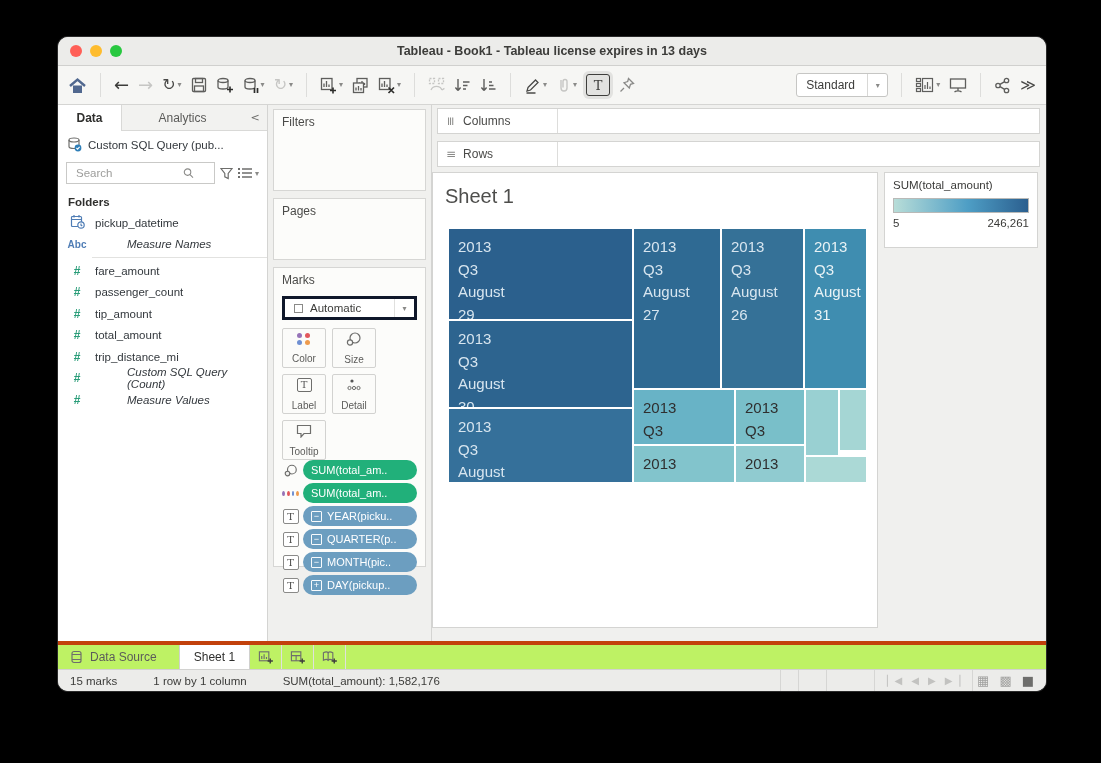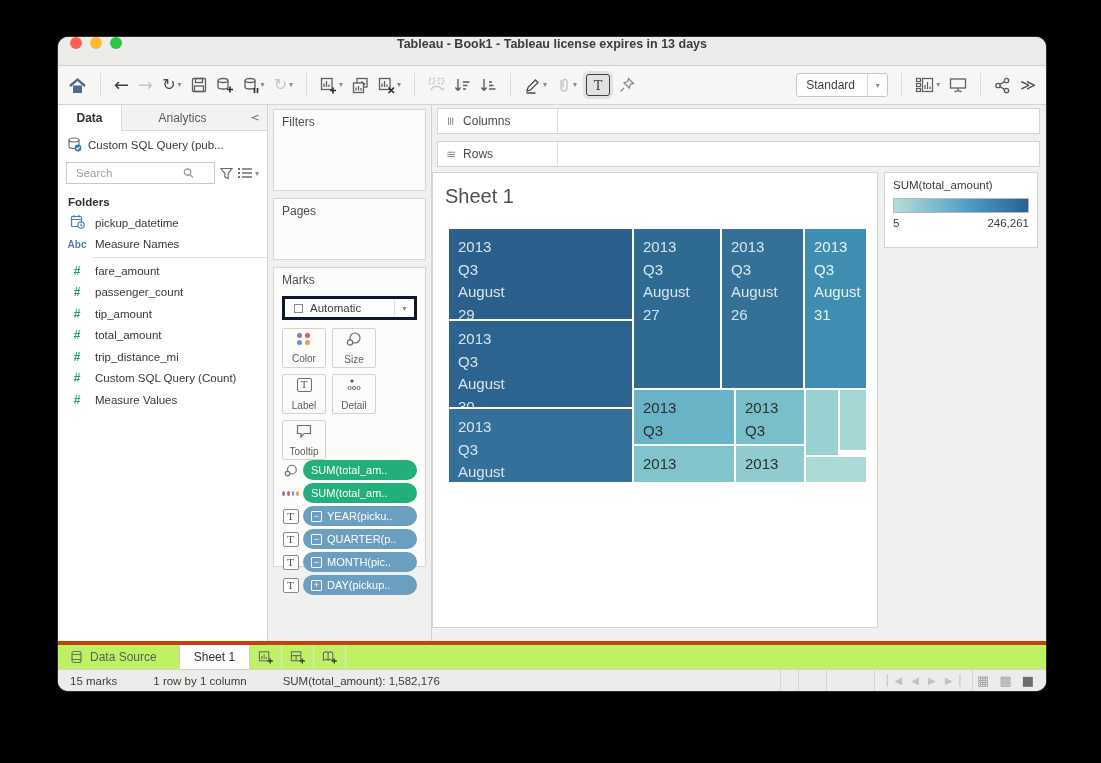--- a/index.html
+++ b/index.html
@@ -1,20 +1,20 @@
 <!DOCTYPE html>
 <html><head>
 <meta charset="utf-8">
 <style>
   html,body{margin:0;padding:0;background:#000;}
   *{box-sizing:border-box;}
   .stage{position:relative;width:1101px;height:763px;background:#000;font-family:"Liberation Sans",sans-serif;color:#3a3a38;overflow:hidden;}
   .window{position:absolute;left:58px;top:37px;width:988px;height:654px;background:#f4f4f2;border-radius:10px;overflow:hidden;display:flex;flex-direction:column;box-shadow:0 0 0 1px #2a2a2a;}
   
-  .titlebar{height:29px;background:#ececea;border-bottom:1px solid #d0d0ce;display:flex;position:relative;flex:0 0 auto;}
+  .titlebar{height:29px;background:#ececea;border-bottom:1px solid #d0d0ce;display:flex;align-items:center;position:relative;flex:0 0 auto;}
   .lights{display:flex;gap:8px;margin-left:12px;}
   .light{width:12px;height:12px;border-radius:50%;}
   .title-text{position:absolute;left:0;right:0;text-align:center;font-size:12.5px;font-weight:bold;color:#3c3c3a;}
   
   .toolbar{height:39px;background:#f6f6f4;border-bottom:1px solid #d5d5d3;display:flex;align-items:center;padding:0 10px;gap:9px;flex:0 0 auto;}
   .tbtn{display:flex;align-items:center;gap:2px;color:#5e5e5c;font-size:16px;line-height:1;}
   .tbtn svg{display:block;}
   .glyph{font-family:"DejaVu Sans",sans-serif;}
   .caret{font-size:8px;color:#8a8a88;font-family:"DejaVu Sans",sans-serif;}
   .tsep{width:1px;height:24px;background:#dddddb;margin:0 4px;}
@@ -36,21 +36,21 @@
   .search-row{display:flex;align-items:center;padding:4px 8px 6px 8px;gap:5px;}
   .search-box{flex:1;height:22px;border:1px solid #c9c9c7;background:#fff;display:flex;align-items:center;padding:0 20px 0 7px;}
   .search-box input{border:none;outline:none;width:100%;font-size:11.5px;font-family:"Liberation Sans",sans-serif;color:#3a3a38;background:transparent;}
   .search-box input::placeholder{color:#9d9d9b;}
   .folders-label{font-size:11.5px;font-weight:bold;padding:6px 10px 4px 10px;color:#2f2f2d;}
   .field-row{height:21.5px;display:flex;align-items:center;font-size:11.5px;color:#33383d;padding-left:8px;gap:7px;}
   .field-row .ficon{width:22px;text-align:center;flex:0 0 auto;font-weight:bold;}
   .ficon.hash{color:#2a9d79;font-size:12px;}
   .ficon.abc{color:#4f7db5;font-size:10px;font-weight:bold;}
   .field-divider{height:1px;background:#e2e2e0;margin:2px 0 2px 34px;}
-  .italic{}
+  .italic{font-style:italic;margin-left:32px;}
   
   .cards-pane{width:164px;background:#f0f0ee;border-right:1px solid #d4d4d2;padding:4px 5px;display:flex;flex-direction:column;}
   .card{background:#fcfcfa;border:1px solid #d6d6d4;margin-bottom:7px;padding:5px 8px;font-size:12px;color:#4a4a48;}
   .card.pages{height:62px;}
   .card.filters{height:82px;}
   .card.marks{flex:0 0 auto;height:300px;}
   .mark-dd{margin-top:9px;height:24px;border:3px solid #0f172a;background:#fff;display:flex;align-items:center;font-size:11.5px;color:#3c3c3a;}
   .mark-dd .sq{width:9px;height:9px;border:1px solid #8a8a88;margin:0 7px 0 9px;}
   .mark-dd .lbl{flex:1;}
   .mark-dd .dd{width:20px;height:100%;border-left:1px solid #e0e0de;display:flex;align-items:center;justify-content:center;}

